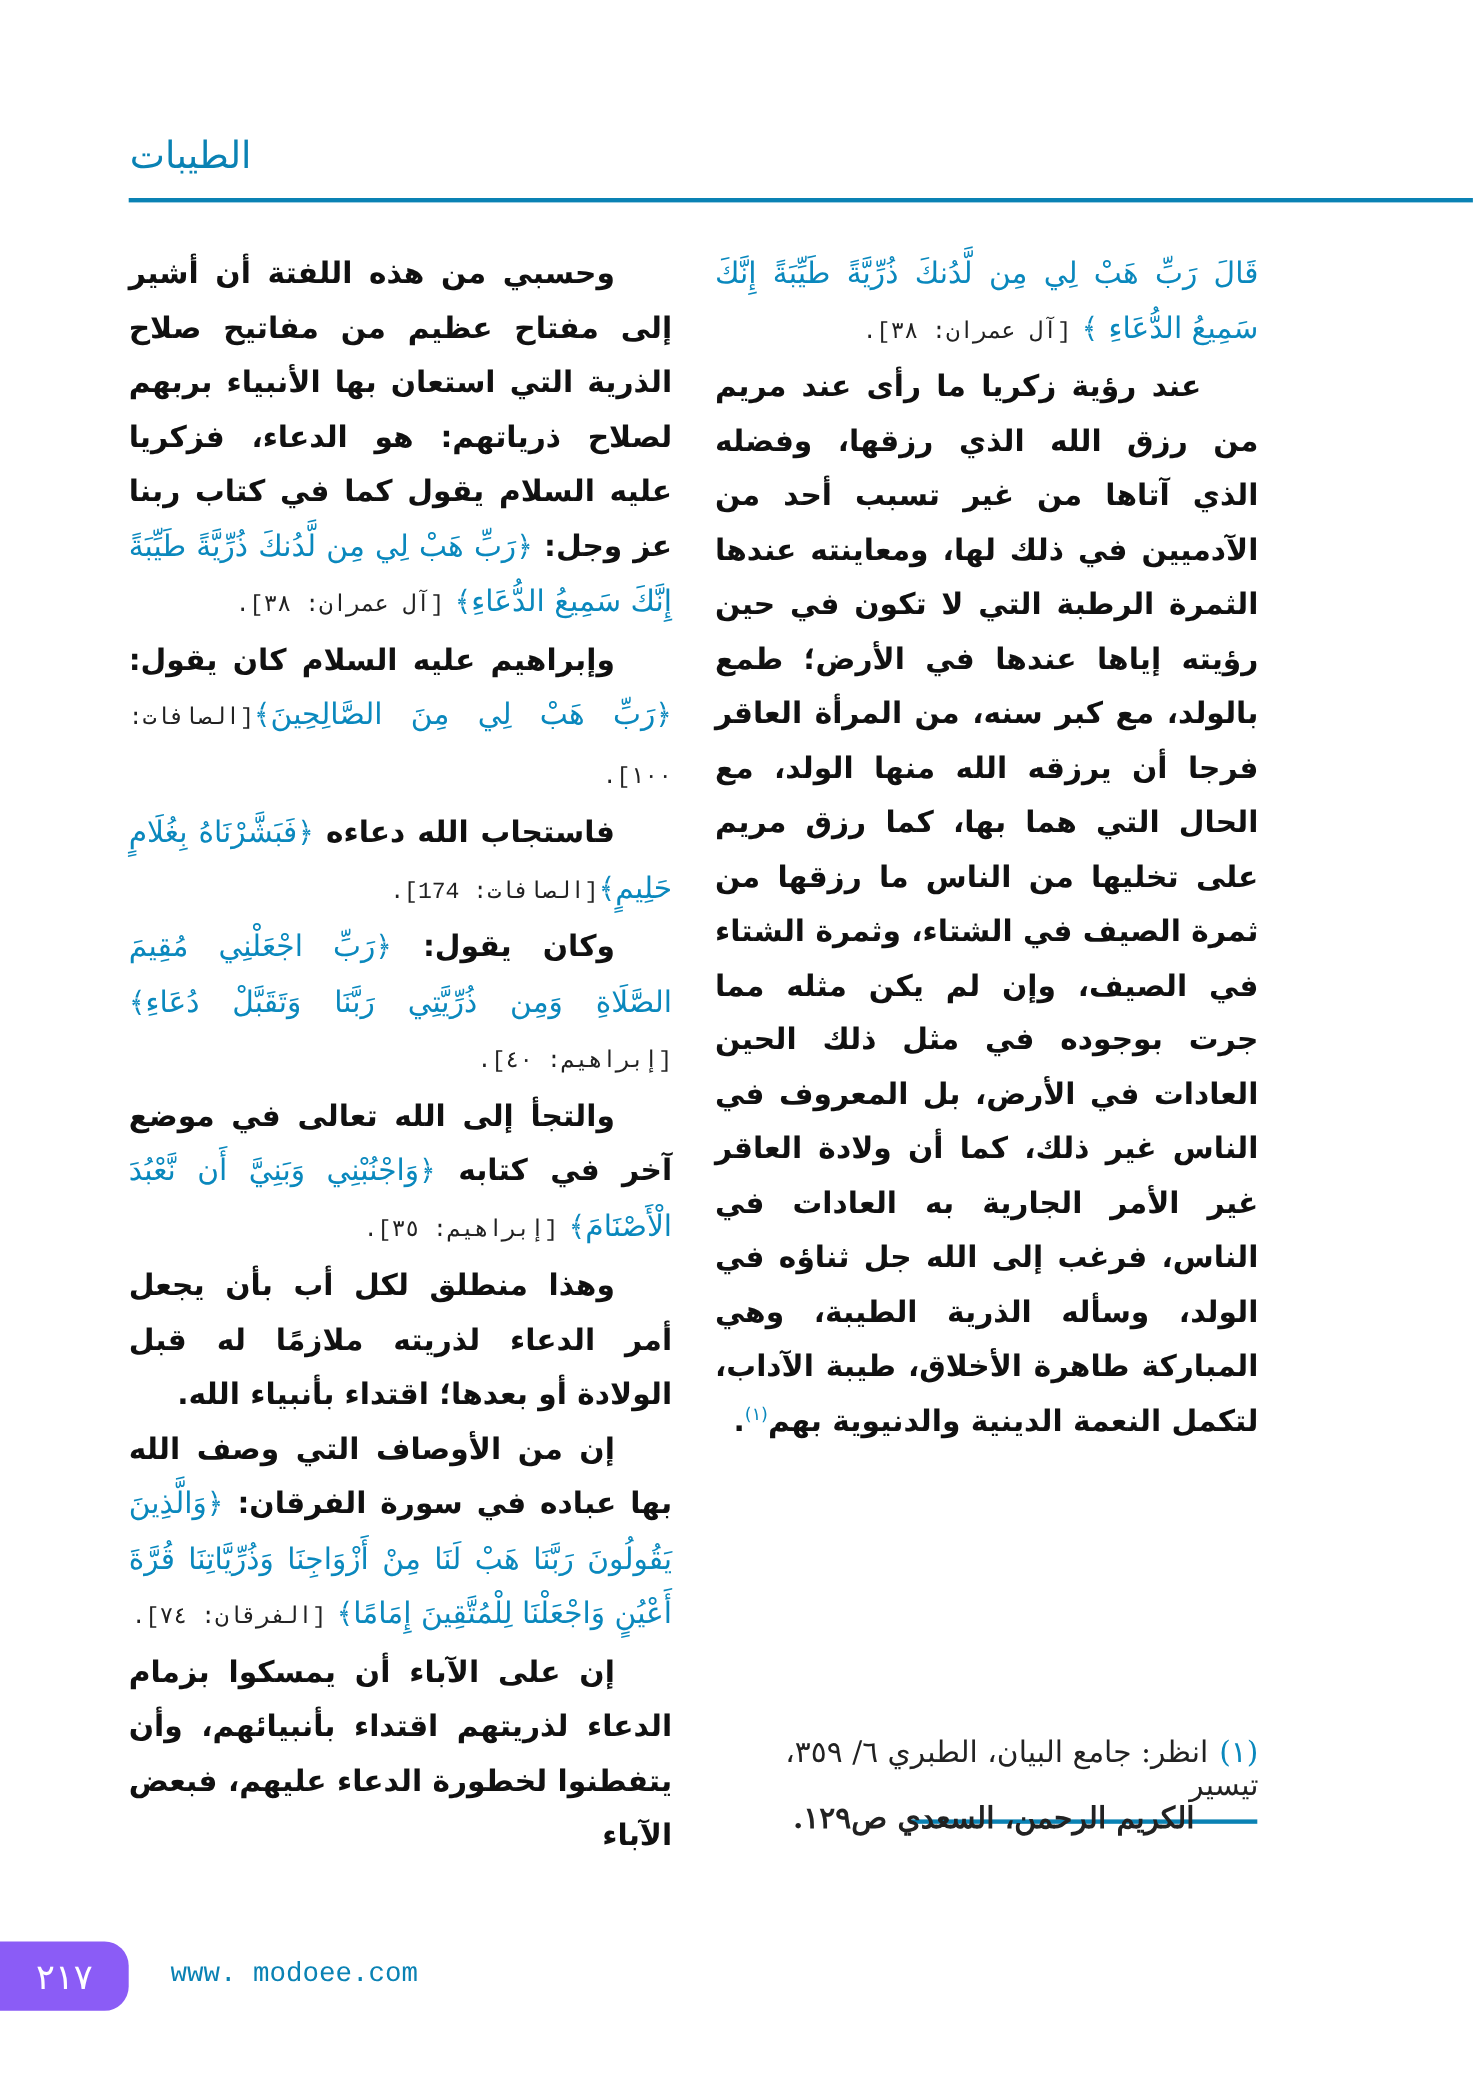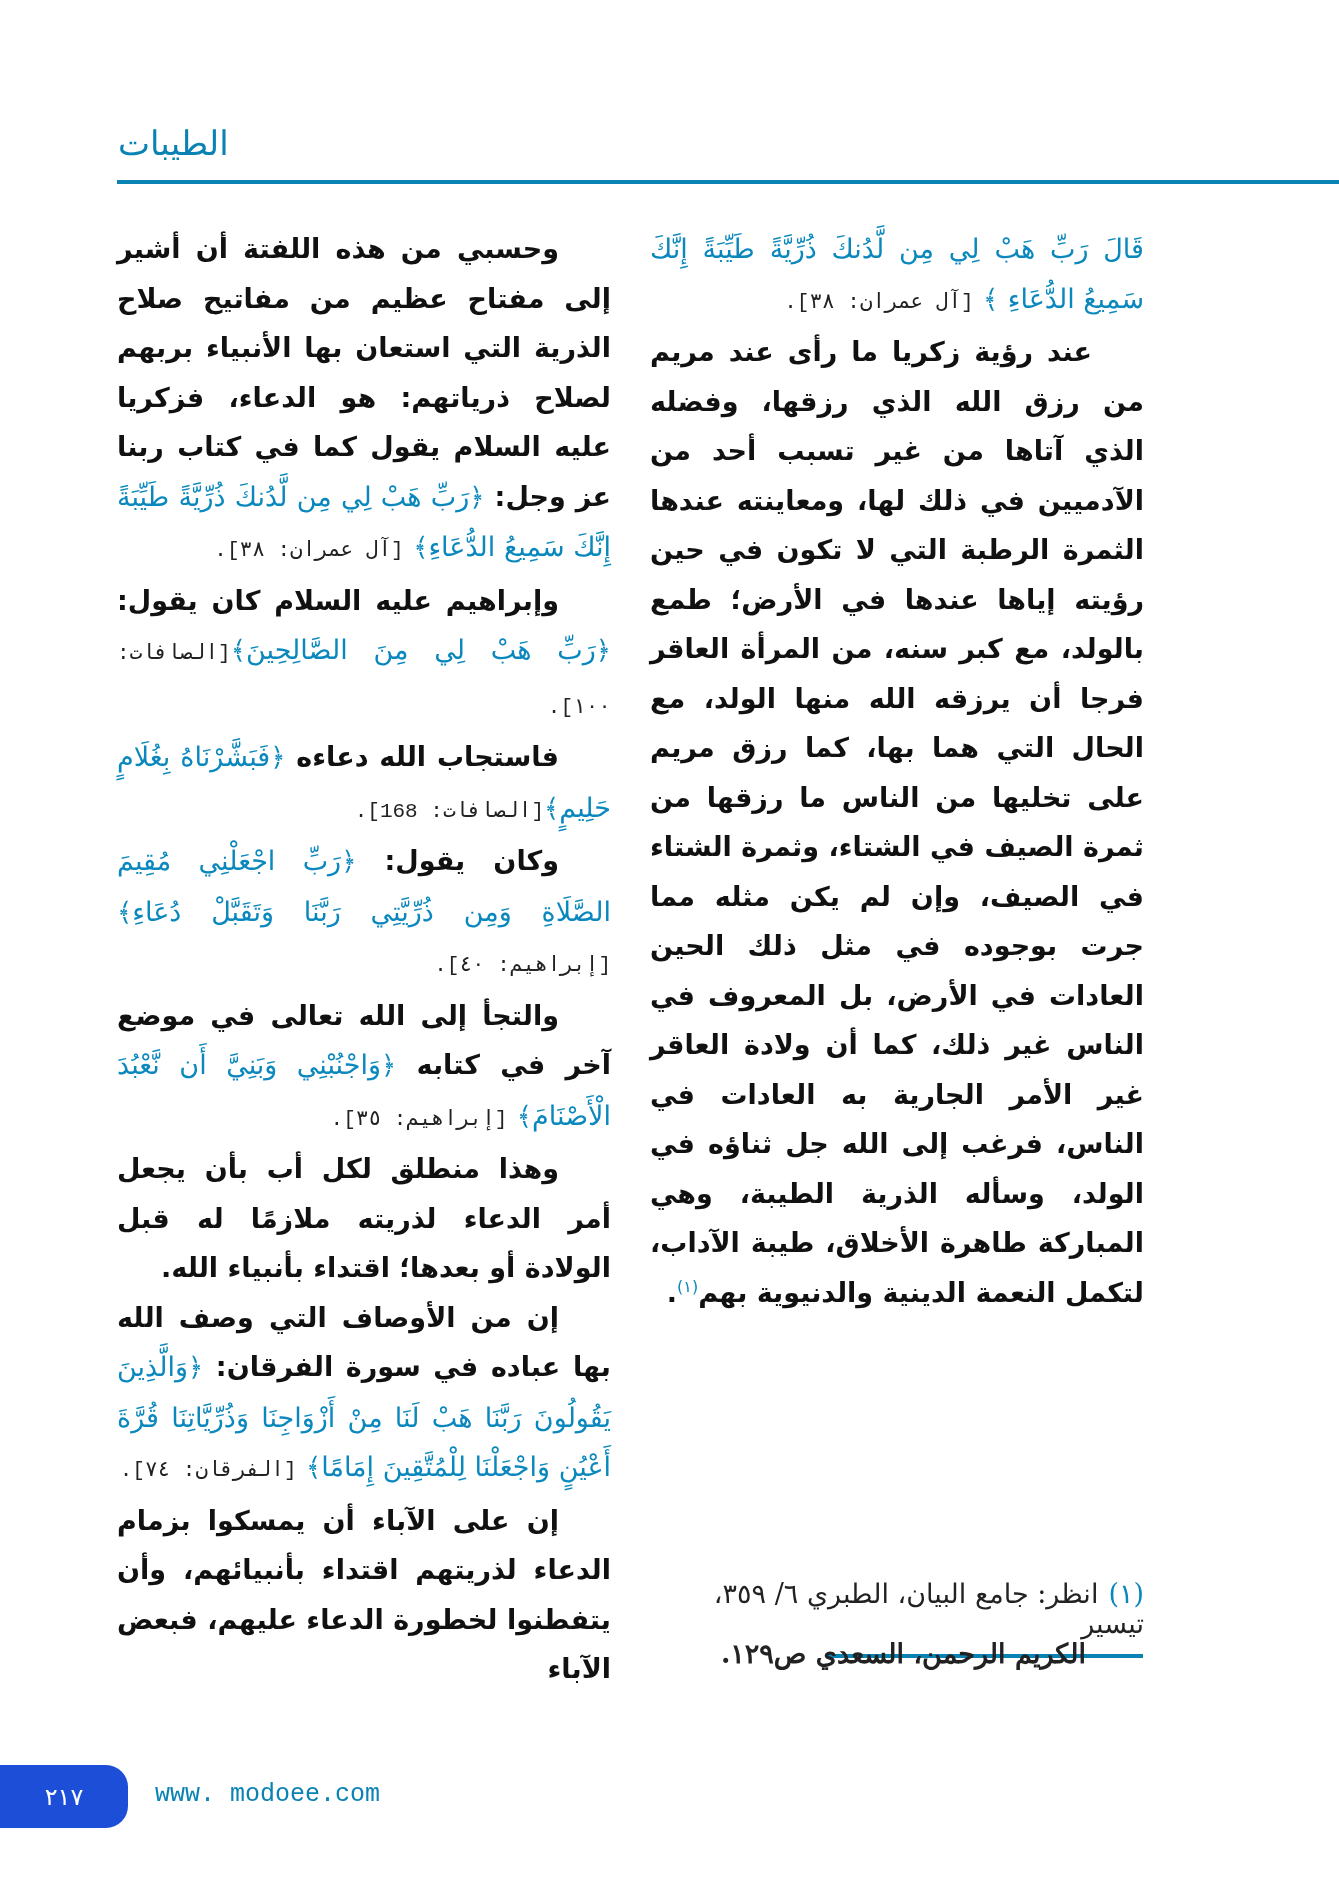--- a/index.html
+++ b/index.html
@@ -12,21 +12,21 @@
       height: 1890px;
       position: relative;
       overflow: hidden;
       font-family: "DejaVu Sans", sans-serif;
       color: #111111;
     }
     .header-title {
       position: absolute;
       left: 118px;
       top: 126px;
-      font-family: Liberation Sans, sans-serif;
+      font-family: Liberation Serif, serif;
       font-size: 34px;
       color: #0a82b4;
       direction: rtl;
       line-height: 1;
     }
     .header-rule {
       position: absolute;
       left: 117px;
       top: 180px;
       width: 1222px;
@@ -102,30 +102,30 @@
     }
     .footnote .fn-line2 {
       display: block;
       padding-right: 58px;
       font-weight: bold;
     }
     .page-tab {
       position: absolute;
       left: 0;
       top: 1765px;
-      width: 128px;
+      width: 117px;
       height: 63px;
-      background: #1d4ed8;
+      background: #8b5cf6;
       border-radius: 0 22px 22px 0;
       display: flex;
       align-items: center;
       justify-content: center;
       color: #ffffff;
       font-family: "DejaVu Sans", sans-serif;
-      font-size: 24px;
+      font-size: 32px;
       direction: rtl;
     }
     .site-url {
       position: absolute;
       left: 155px;
       top: 1780px;
       color: #0a82b4;
       font-family: Liberation Mono, monospace;
       font-size: 25px;
       line-height: 30px;
@@ -153,21 +153,21 @@
     <span>وحسبي من هذه اللفتة أن أشير إلى مفتاح عظيم من مفاتيح صلاح الذرية التي استعان بها الأنبياء بربهم لصلاح ذرياتهم: هو الدعاء، فزكريا عليه السلام يقول كما في كتاب ربنا عز وجل:</span>
     <span class="bracket">﴿</span><span class="verse">رَبِّ هَبْ لِي مِن لَّدُنكَ ذُرِّيَّةً طَيِّبَةً إِنَّكَ سَمِيعُ الدُّعَاءِ</span><span class="bracket">﴾</span>
     <span class="ref">[آل عمران: ٣٨].</span>
   </p>
   <p class="para indent">
     <span>وإبراهيم عليه السلام كان يقول:</span>
     <span class="bracket">﴿</span><span class="verse">رَبِّ هَبْ لِي مِنَ الصَّالِحِينَ</span><span class="bracket">﴾</span><span class="ref">[الصافات: ١٠٠].</span>
   </p>
   <p class="para indent">
     <span>فاستجاب الله دعاءه</span>
-    <span class="bracket">﴿</span><span class="verse">فَبَشَّرْنَاهُ بِغُلَامٍ حَلِيمٍ</span><span class="bracket">﴾</span><span class="ref">[الصافات: 168].</span>
+    <span class="bracket">﴿</span><span class="verse">فَبَشَّرْنَاهُ بِغُلَامٍ حَلِيمٍ</span><span class="bracket">﴾</span><span class="ref">[الصافات: 174].</span>
   </p>
   <p class="para indent">
     <span>وكان يقول:</span>
     <span class="bracket">﴿</span><span class="verse">رَبِّ اجْعَلْنِي مُقِيمَ الصَّلَاةِ وَمِن ذُرِّيَّتِي رَبَّنَا وَتَقَبَّلْ دُعَاءِ</span><span class="bracket">﴾</span><span class="ref">[إبراهيم: ٤٠].</span>
   </p>
   <p class="para indent">
     <span>والتجأ إلى الله تعالى في موضع آخر في كتابه</span>
     <span class="bracket">﴿</span><span class="verse">وَاجْنُبْنِي وَبَنِيَّ أَن نَّعْبُدَ الْأَصْنَامَ</span><span class="bracket">﴾</span>
     <span class="ref">[إبراهيم: ٣٥].</span>
   </p>

